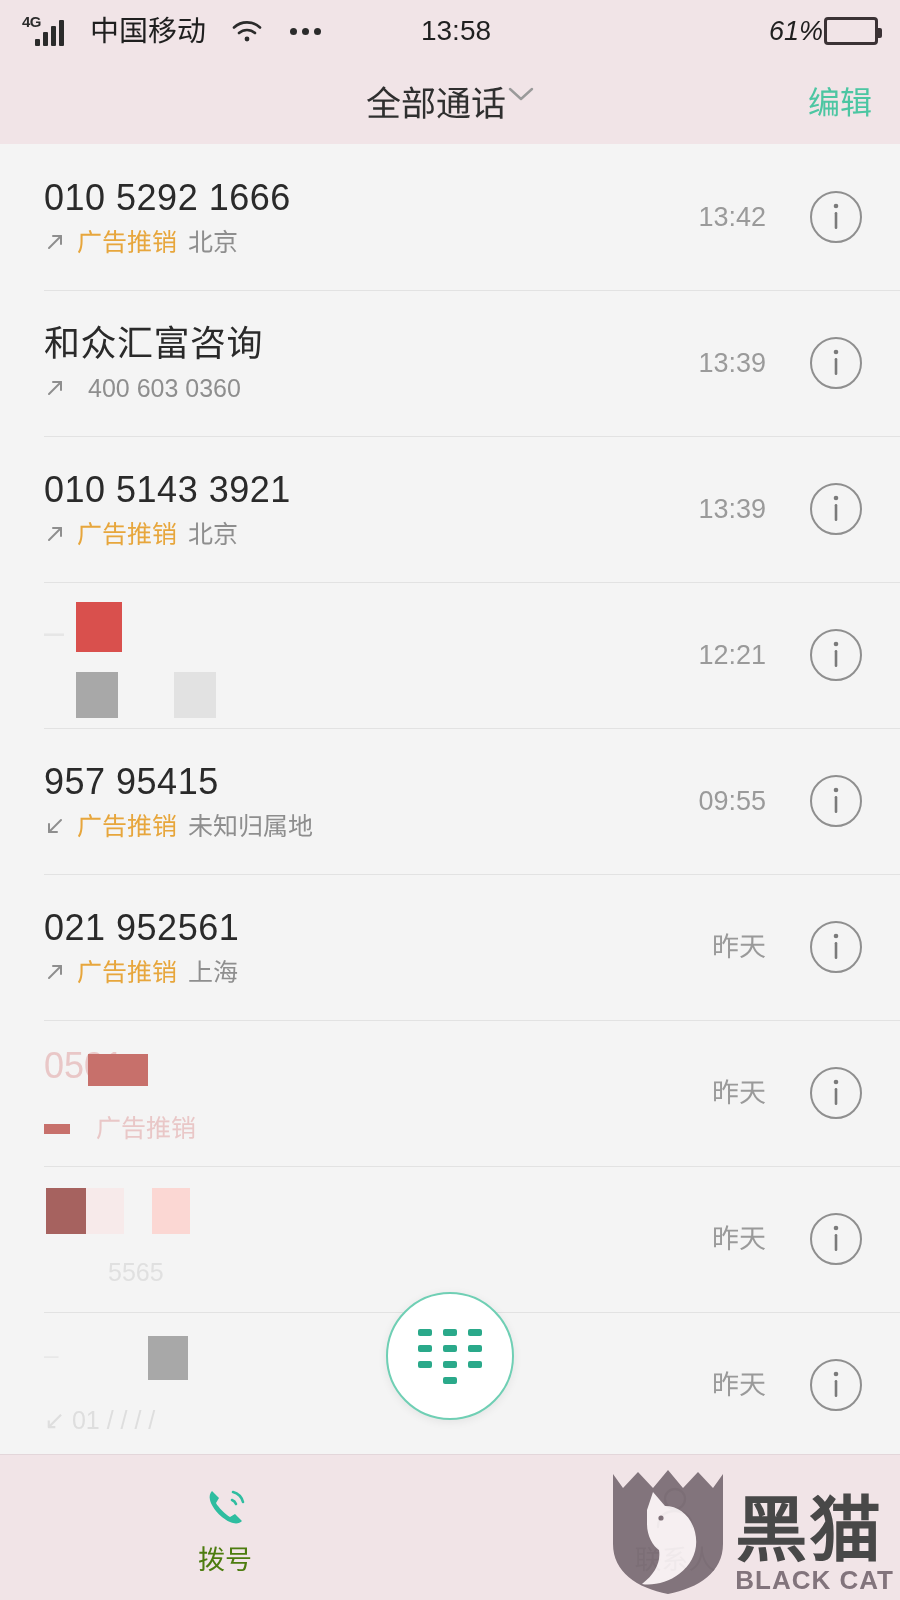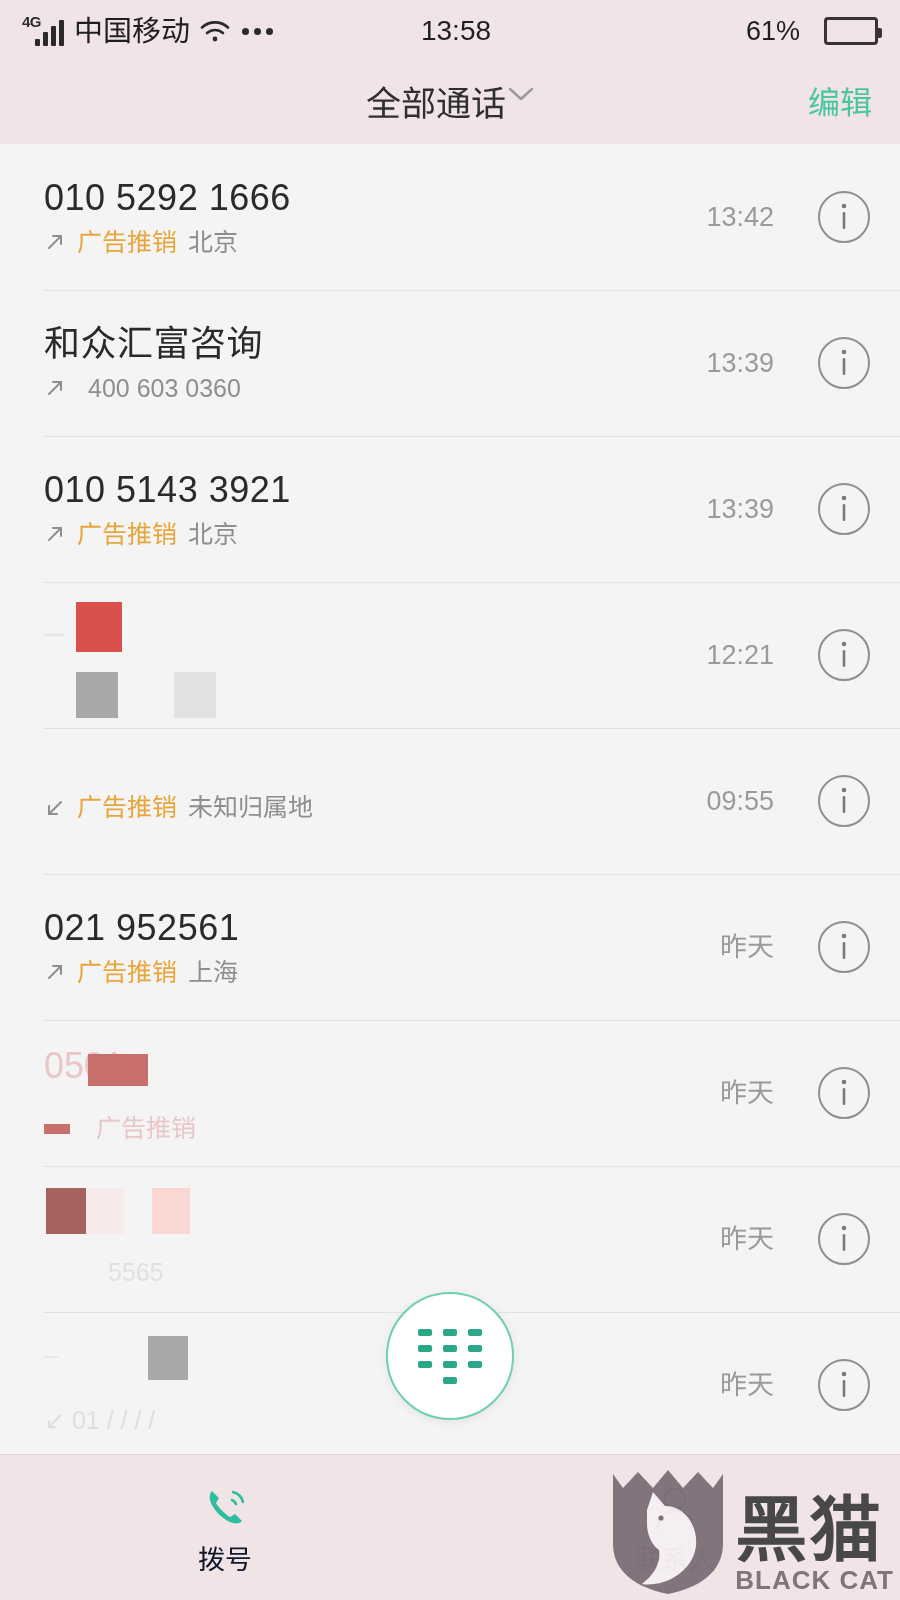--- a/index.html
+++ b/index.html
@@ -26,21 +26,21 @@
     background: #f1e4e7;
     display: flex;
     align-items: center;
     padding: 0 22px;
     box-sizing: border-box;
     color: #2b2b2b;
   }
   .status-left {
     display: flex;
     align-items: center;
-    gap: 10px;
+    gap: 26px;
   }
   .signal-wrap {
     display: flex;
     align-items: flex-end;
     position: relative;
     height: 30px;
   }
   .net-tag {
     position: absolute;
     top: -2px;
@@ -82,21 +82,22 @@
     left: 12px; right: 0;
     text-align: center;
     font-size: 28px;
     line-height: 1;
     color: #1f1f1f;
   }
   .status-right {
     margin-left: auto;
     display: flex;
     align-items: center;
-    gap: 24px;
+    gap: 1px;
+    font-style: italic;
   }
   .battery-pct { font-size: 27px; line-height: 1; color: #1f1f1f; }
   .battery-icon {
     position: relative;
     width: 54px; height: 28px;
     border: 3px solid #3b3235;
     border-radius: 4px;
     box-sizing: border-box;
     padding: 2px;
   }
@@ -145,21 +146,21 @@
   
   .call-list {
     background: #f4f4f4;
     position: relative;
   }
   .call-row {
     position: relative;
     display: flex;
     align-items: center;
     height: 146px;
-    padding: 0 28px 0 44px;
+    padding: 0 36px 0 44px;
     box-sizing: border-box;
   }
   .call-row + .call-row:before {
     content: "";
     position: absolute;
     left: 44px; right: 0; top: 0;
     height: 1px;
     background: #e2e2e2;
   }
   .call-main {
@@ -254,21 +255,21 @@
   }
   .tab-item {
     flex: 1 1 0;
     display: flex;
     flex-direction: column;
     align-items: center;
     justify-content: center;
     gap: 13px;
   }
   .tab-label { font-size: 27px; line-height: 1; }
-  .tab-item.active .tab-label { color: #0f172a; }
+  .tab-item.active .tab-label { color: #4d7c0f; }
   .tab-item.inactive .tab-label { color: #6d6d6d; }
 
   
   .watermark {
     position: absolute;
     right: 6px;
     bottom: 4px;
     display: flex;
     align-items: flex-end;
     gap: 8px;
@@ -414,20 +415,21 @@
       <span class="call-time">12:21</span>
       <svg class="info-btn" viewBox="0 0 56 56">
         <circle cx="28" cy="28" r="25" fill="none" stroke="#8f8f8f" stroke-width="2"></circle>
         <circle cx="28" cy="17" r="2.3" fill="#7a7a7a"></circle>
         <rect x="26.7" y="23" width="2.6" height="17" rx="1.3" fill="#7a7a7a"></rect>
       </svg>
     </div>
 
     <div class="call-row">
       <div class="call-main">
+        <div class="call-title">957 95415</div>
         <div class="call-sub">
           <svg class="dir-arrow" viewBox="0 0 22 22">
             <path d="M17 5 L5 17" stroke="#8e8e8e" stroke-width="2" stroke-linecap="round" fill="none"></path>
             <path d="M5 9 L5 17 L13 17" stroke="#8e8e8e" stroke-width="2" stroke-linecap="round" stroke-linejoin="round" fill="none"></path>
           </svg>
           <span class="tag-spam">广告推销</span>
           <span class="sub-plain">未知归属地</span>
         </div>
       </div>
       <span class="call-time">09:55</span>

